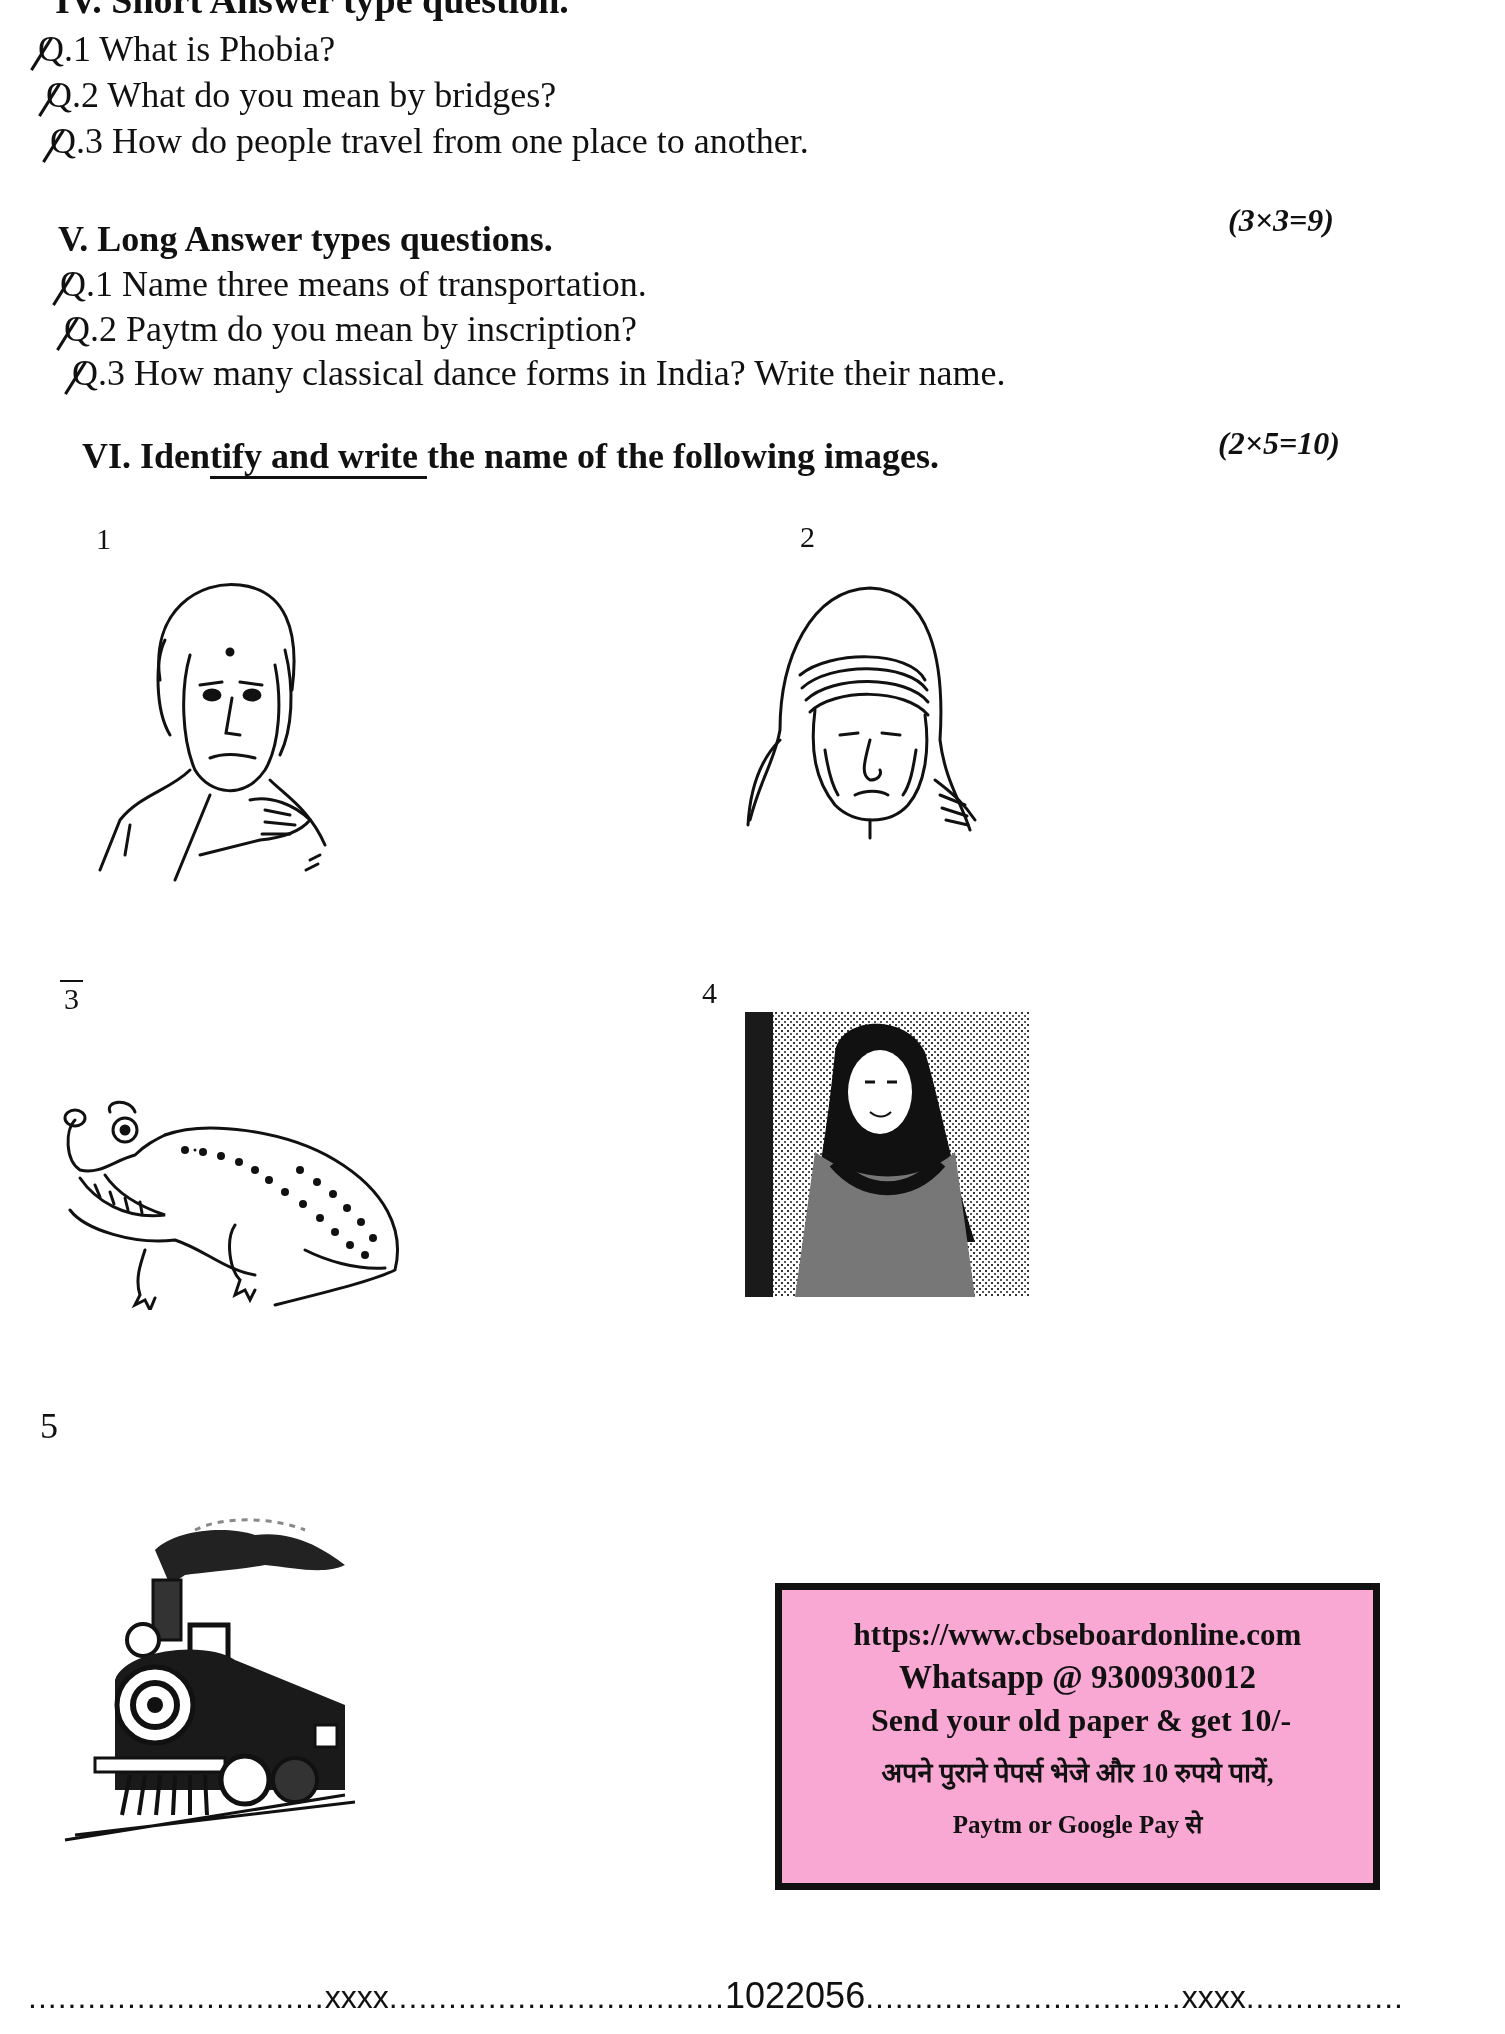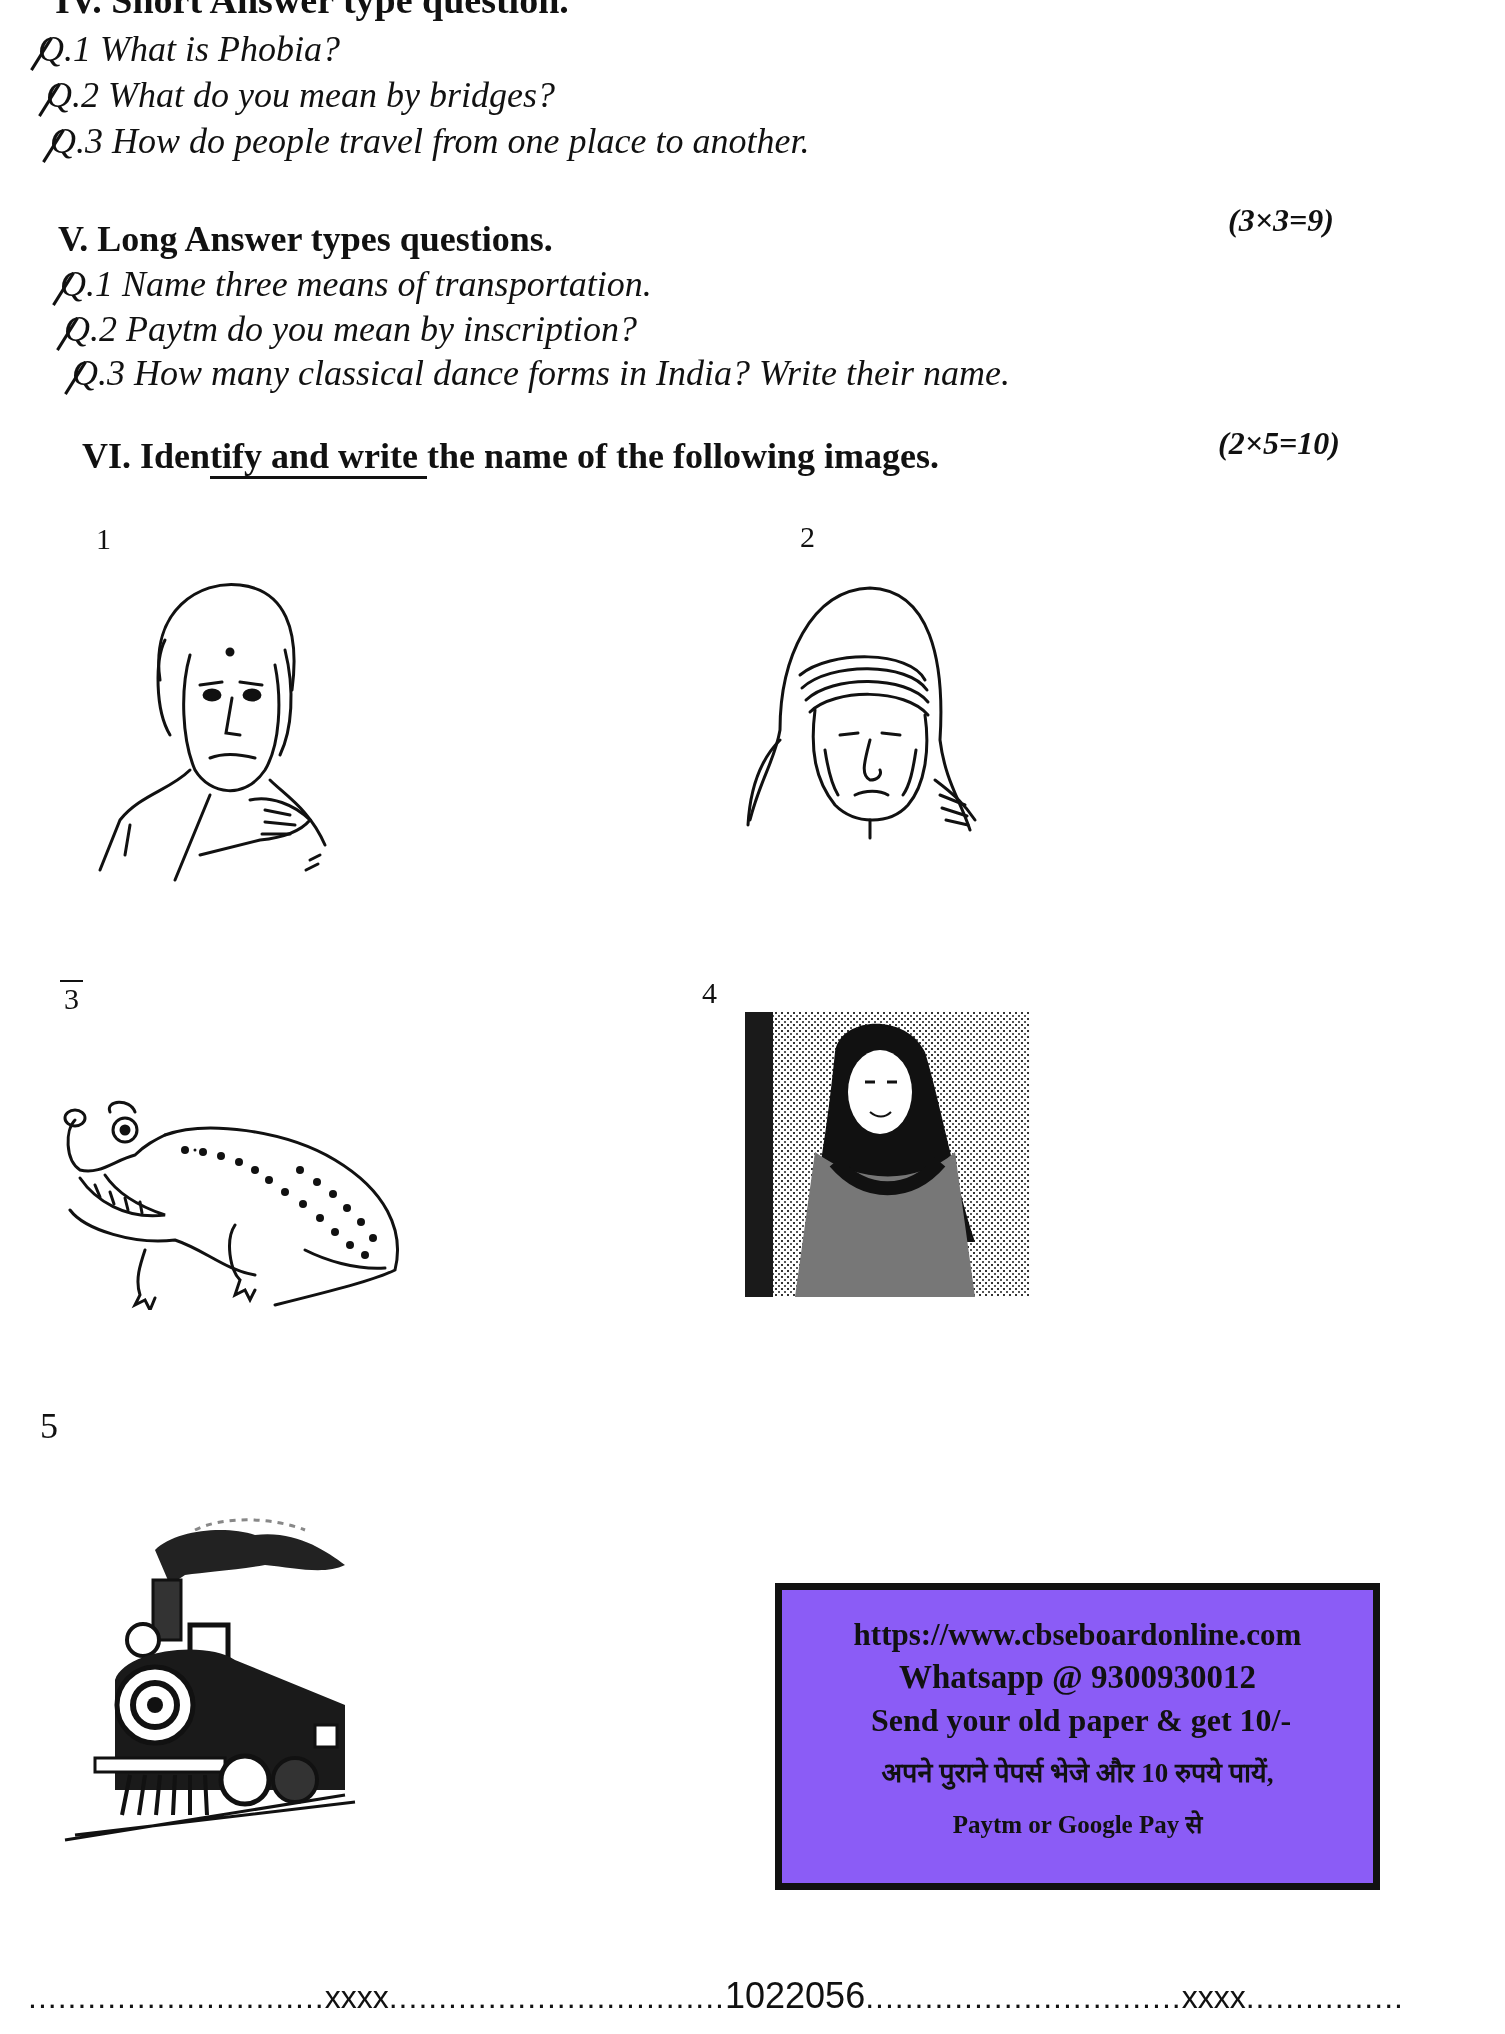--- a/index.html
+++ b/index.html
@@ -1,29 +1,29 @@
 <!DOCTYPE html>
 <html><head>
 <meta charset="utf-8">
 <style>
   html,body{margin:0;padding:0;background:#fff;}
   body{width:1505px;height:2034px;position:relative;overflow:hidden;color:#111;
        font-family:"Liberation Serif","DejaVu Serif",serif;}
   .abs{position:absolute;white-space:nowrap;}
   .heading-top{left:55px;top:-22px;font-size:38px;font-weight:bold;}
-  .q{font-size:36px;font-style:italic;}
+  .q{font-size:36px;}
   .h{font-size:36px;font-weight:bold;}
   .marks{font-size:32px;font-weight:bold;font-style:italic;}
   .num{font-size:30px;}
   .qn{position:relative;}
   .qn::after{content:"";position:absolute;left:2px;top:6px;width:3px;height:38px;background:#111;transform:rotate(32deg);}
   .underline{border-bottom:3px solid #111;}
   .pic{position:absolute;}
   .adbox{position:absolute;left:775px;top:1583px;width:591px;height:293px;border:7px solid #111;
-         text-align:center;font-family:"Liberation Serif",serif;font-weight:bold;background:#8b5cf6;}
+         text-align:center;font-family:"Liberation Serif",serif;font-weight:bold;background:#f9a8d4;}
   .adbox .l1{font-size:31px;margin-top:27px;}
   .adbox .l2{font-size:33px;margin-top:6px;}
   .adbox .l3{font-size:32px;margin-top:6px;padding-left:7px;}
   .adbox .l4{font-size:27px;margin-top:14px;}
   .adbox .l5{font-size:25px;margin-top:16px;}
   .footer{left:28px;top:1975px;font-size:32px;font-family:Liberation Sans, sans-serif;}
   .dots{letter-spacing:1px;}
 </style>
 </head>
 <body>

